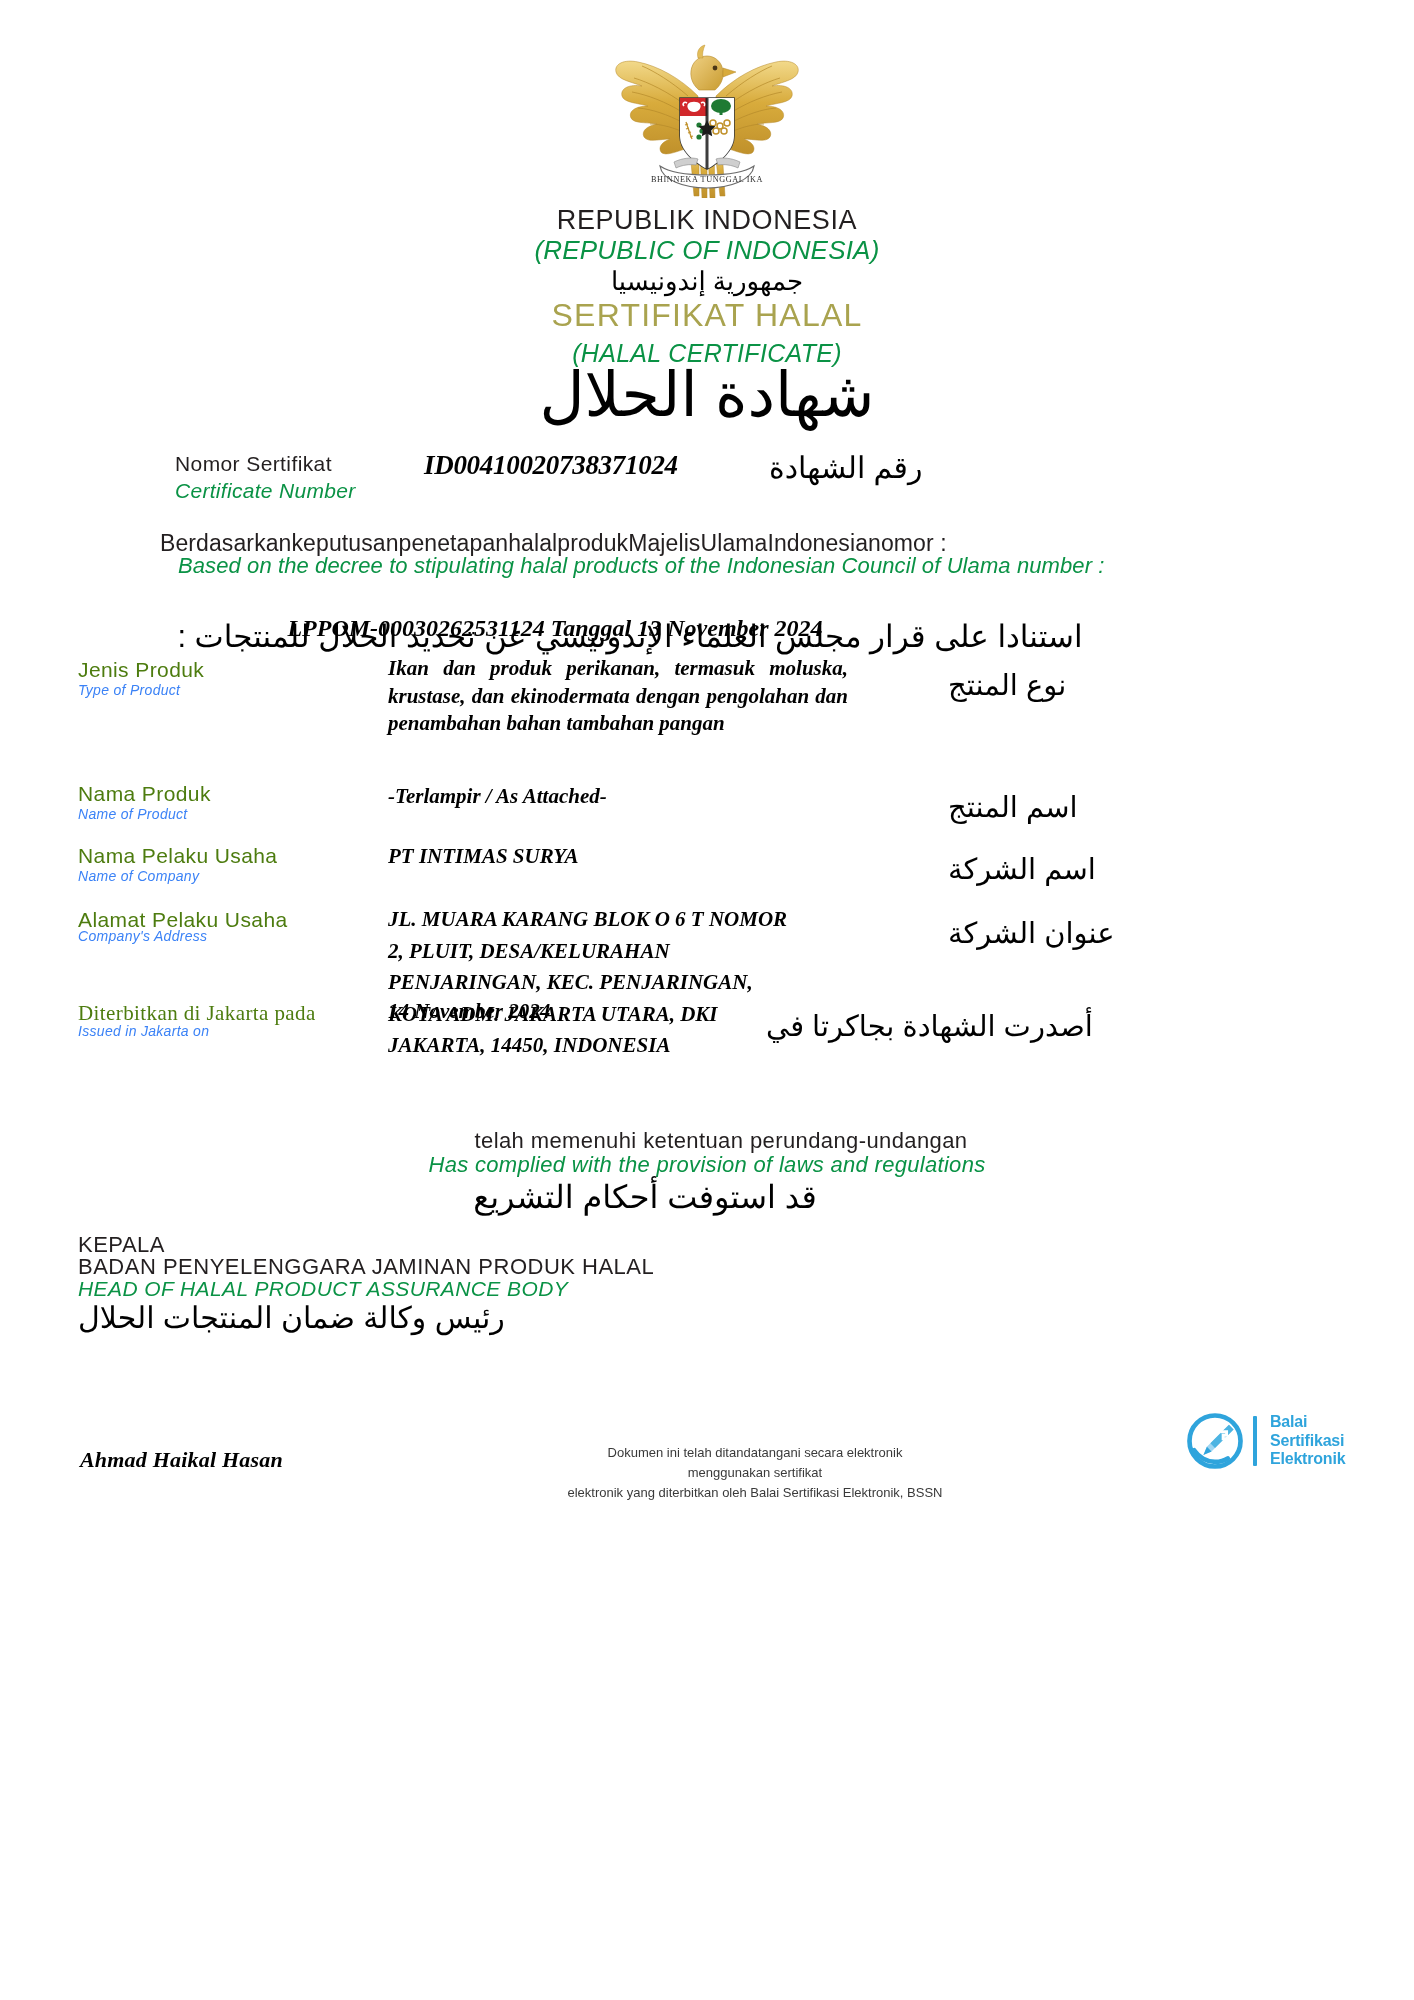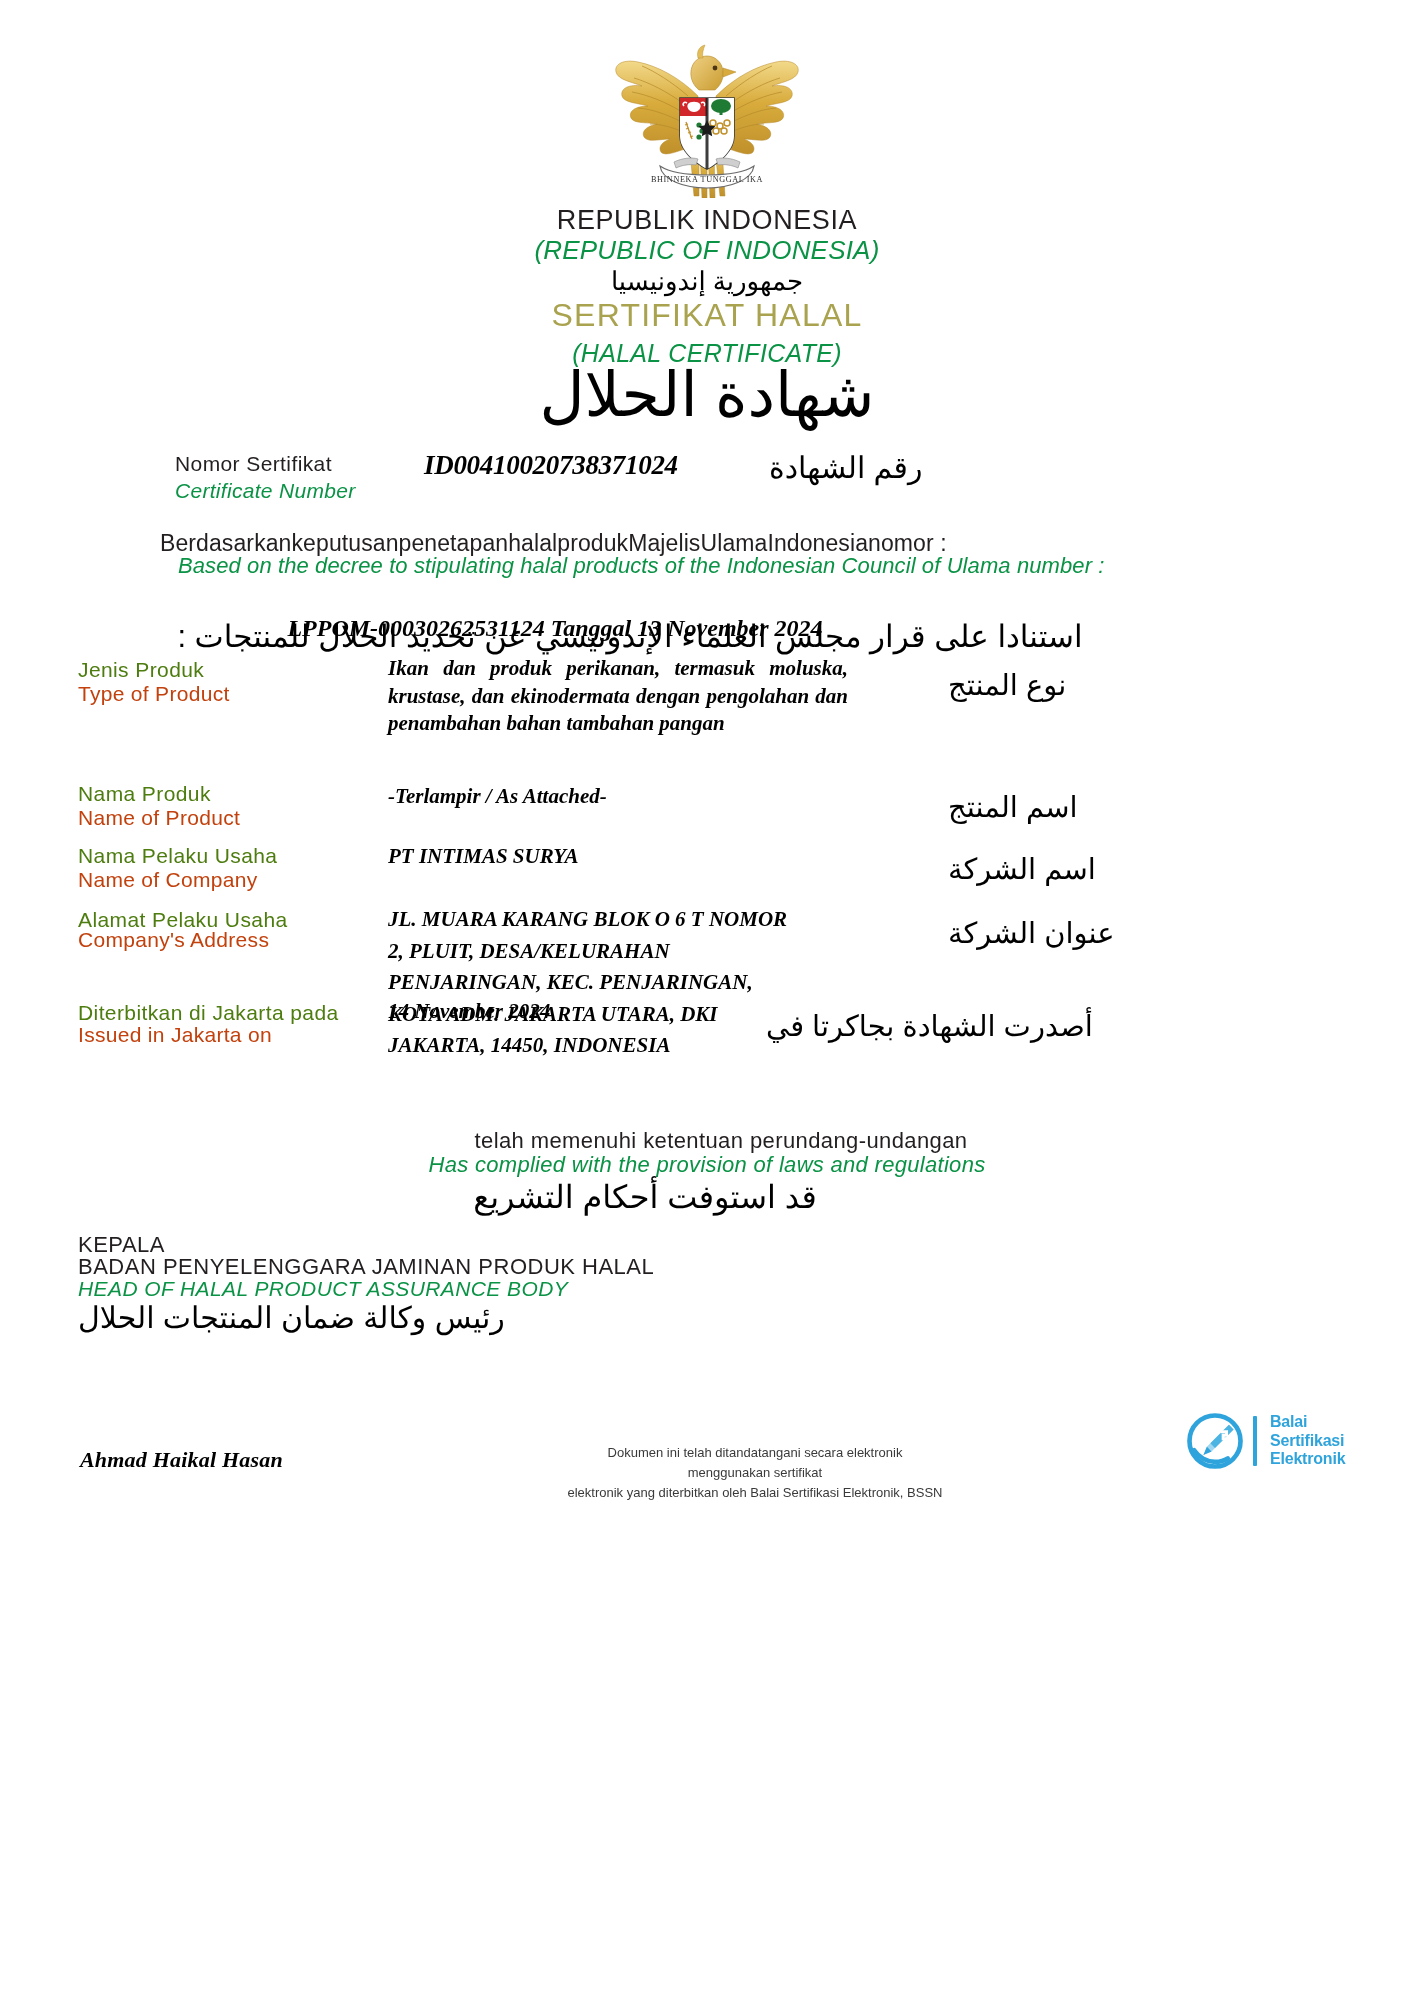--- a/index.html
+++ b/index.html
@@ -174,22 +174,23 @@
   .field { position: absolute; }
   .f-lbl-id {
     position: absolute;
     font-size: 21px;
     color: #4d7c0f;
     letter-spacing: 0.4px;
     white-space: nowrap;
   }
   .f-lbl-en {
     position: absolute;
-    font-size: 21px;
-    color: #c2410c;
+    font-size: 14px;
+    font-style: italic;
+    color: #3b82f6;
     letter-spacing: 0.3px;
     white-space: nowrap;
   }
   .f-val {
     position: absolute;
     font-family: "Liberation Serif", serif;
     font-weight: bold;
     font-style: italic;
     font-size: 21px;
     color: #000;
@@ -439,21 +440,21 @@
   </div>
 
   <div class="field">
     <div class="f-lbl-id" style="left:78px; top:908px;">Alamat Pelaku Usaha</div>
     <div class="f-lbl-en" style="left:78px; top:928px;">Company's Address</div>
     <div class="f-val" style="left:388px; top:904px; width:420px; line-height:1.5;">JL. MUARA KARANG BLOK O 6 T NOMOR 2, PLUIT, DESA/KELURAHAN PENJARINGAN, KEC. PENJARINGAN, KOTA ADM. JAKARTA UTARA, DKI JAKARTA, 14450, INDONESIA</div>
     <div class="f-ar" style="left:948px; top:916px;">عنوان الشركة</div>
   </div>
 
   <div class="field">
-    <div class="f-lbl-id" style="left:78px; top:1001px;">Diterbitkan di Jakarta pada</div>
+    <div class="f-lbl-id" style="left:78px; top:1001px;font-family:Liberation Serif, serif;">Diterbitkan di Jakarta pada</div>
     <div class="f-lbl-en" style="left:78px; top:1023px;">Issued in Jakarta on</div>
     <div class="f-val" style="left:388px; top:998px; width:460px;">14 November 2024</div>
     <div class="f-ar" style="left:766px; top:1009px;">أصدرت الشهادة بجاكرتا في</div>
   </div>
 
   <div class="comp-id">telah memenuhi ketentuan perundang-undangan</div>
   <div class="comp-en">Has complied with the provision of laws and regulations</div>
   <div class="comp-ar">قد استوفت أحكام التشريع</div>
 
   <div class="sig-l1">KEPALA</div>

